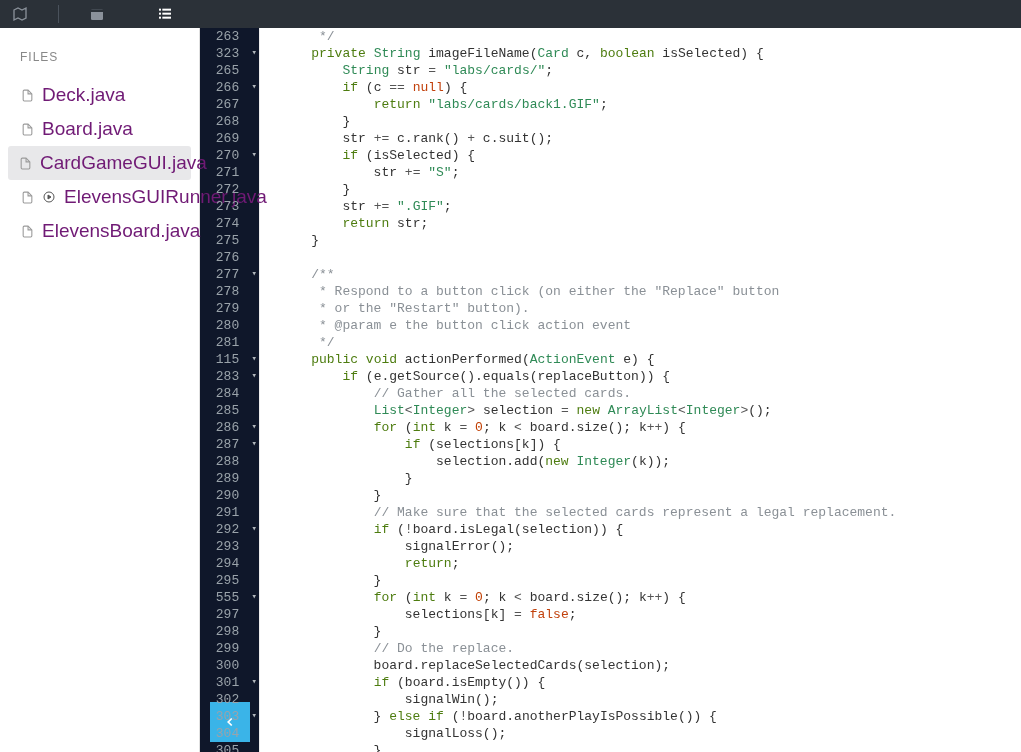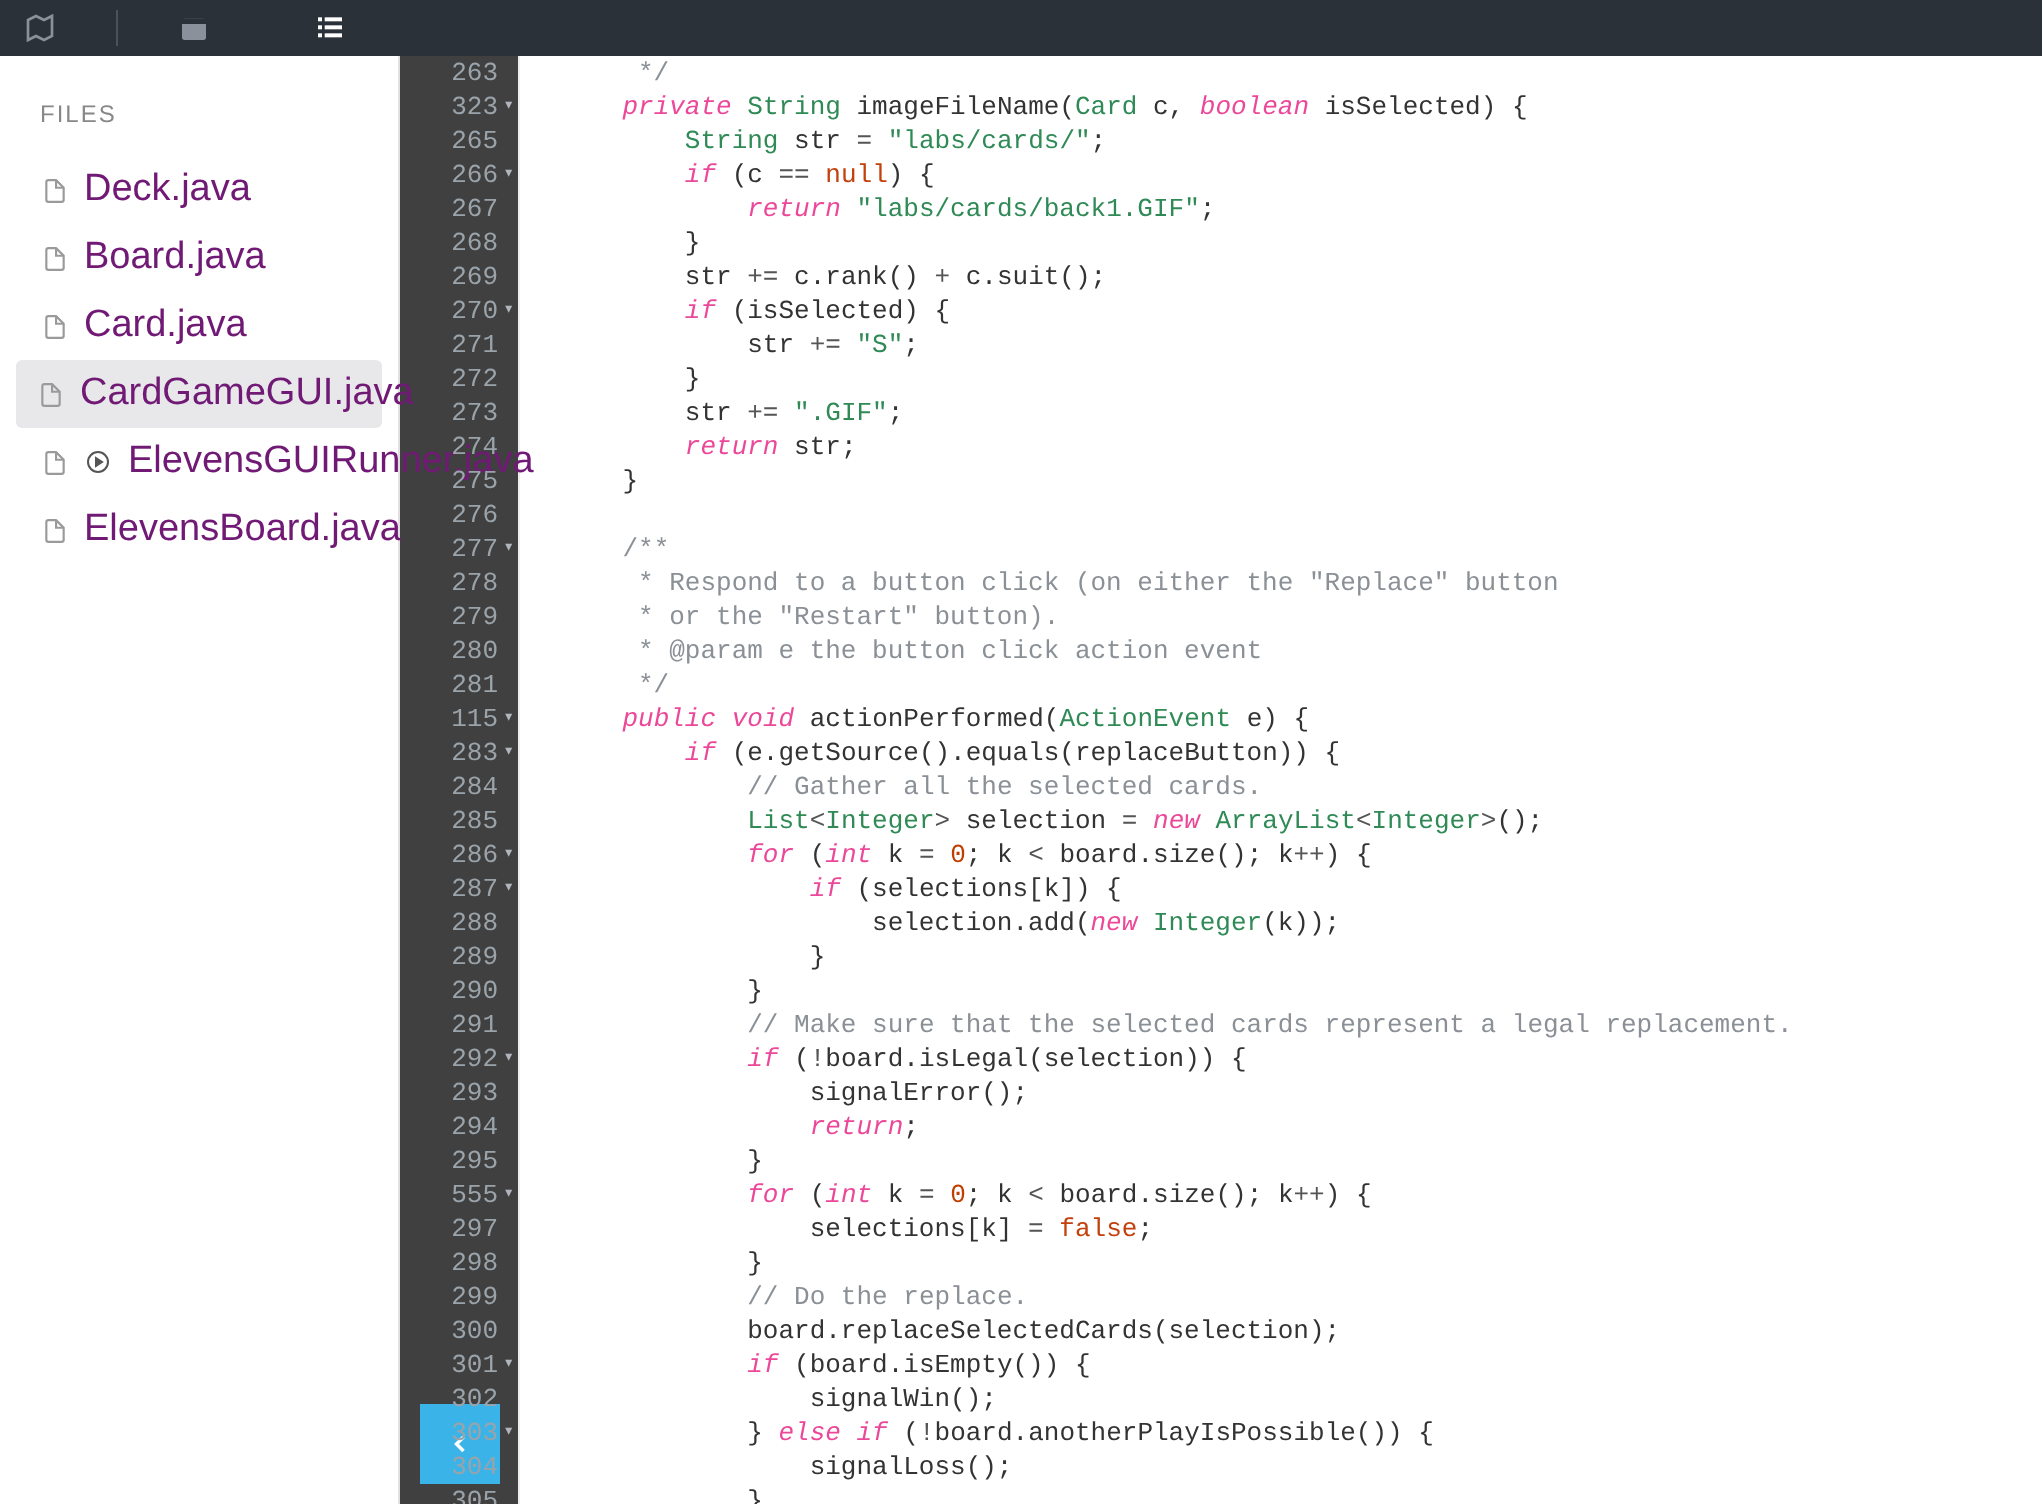--- a/index.html
+++ b/index.html
@@ -82,23 +82,23 @@
   }
   .editor {
     flex: 1;
     display: flex;
     font-family: "Consolas", "Menlo", "Courier New", monospace;
     font-size: 13px;
     line-height: 17px;
     overflow: hidden;
   }
   .gutter {
-    background: #404040;
+    background: #0f172a;
     color: #9aa3aa;
-    text-align: right;
+    text-align: center;
     padding: 0 10px 0 6px;
     user-select: none;
     width: 60px;
     border-right: 1px solid #eee;
   }
   .gutter .ln { height: 17px; position: relative; }
   .gutter .fold::after {
     content: "▾";
     position: absolute;
     right: -8px;
@@ -106,21 +106,21 @@
     font-size: 9px;
     color: #b0b6bb;
   }
   .code {
     flex: 1;
     padding-left: 20px;
     white-space: pre;
     color: #333;
   }
   .code .line { height: 17px; }
-  .kw { color: #ec4899; font-style: italic; }   
+  .kw { color: #4d7c0f; }   
   .type { color: #2f8a56; } 
   .str { color: #2f8a56; }  
   .cmt { color: #8a9096; }  
   .num { color: #c13e00; }  
   .bool { color: #c2410c; } 
   .op { color: #555; }
 </style>
 </head>
 <body>
 
@@ -163,29 +163,20 @@
           <span>Deck.java</span>
         </div>
         <div class="file-item">
           <span class="file-icon">
             <svg width="13" height="13" viewBox="0 0 24 24" fill="none" stroke="currentColor" stroke-width="2">
               <path d="M13 2H6a2 2 0 0 0-2 2v16a2 2 0 0 0 2 2h12a2 2 0 0 0 2-2V9z"></path>
               <polyline points="13 2 13 9 20 9"></polyline>
             </svg>
           </span>
           <span>Board.java</span>
-        </div>
-        <div class="file-item">
-          <span class="file-icon">
-            <svg width="13" height="13" viewBox="0 0 24 24" fill="none" stroke="currentColor" stroke-width="2">
-              <path d="M13 2H6a2 2 0 0 0-2 2v16a2 2 0 0 0 2 2h12a2 2 0 0 0 2-2V9z"></path>
-              <polyline points="13 2 13 9 20 9"></polyline>
-            </svg>
-          </span>
-          <span>Card.java</span>
         </div>
         <div class="file-item selected">
           <span class="file-icon">
             <svg width="13" height="13" viewBox="0 0 24 24" fill="none" stroke="currentColor" stroke-width="2">
               <path d="M13 2H6a2 2 0 0 0-2 2v16a2 2 0 0 0 2 2h12a2 2 0 0 0 2-2V9z"></path>
               <polyline points="13 2 13 9 20 9"></polyline>
             </svg>
           </span>
           <span>CardGameGUI.java</span>
         </div>

